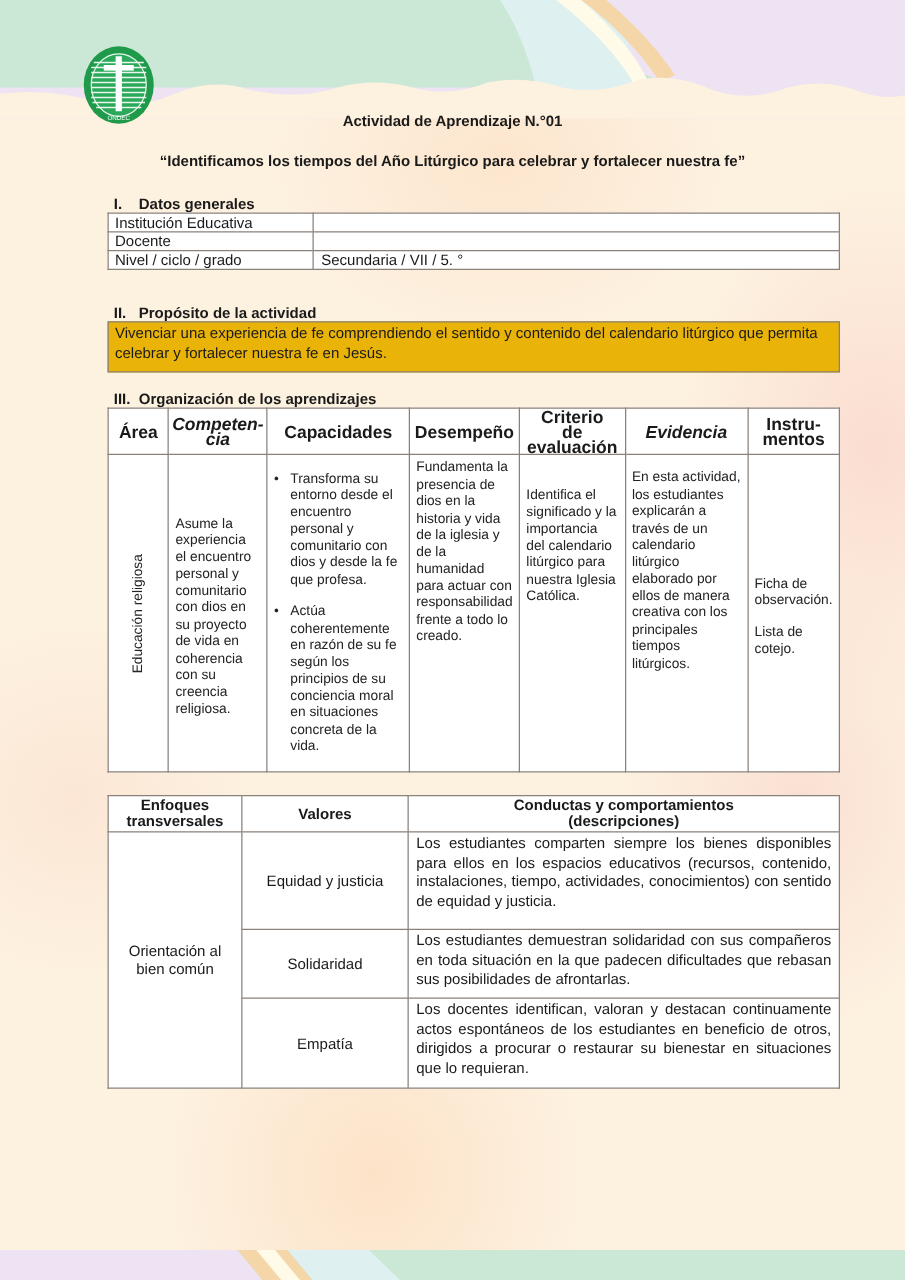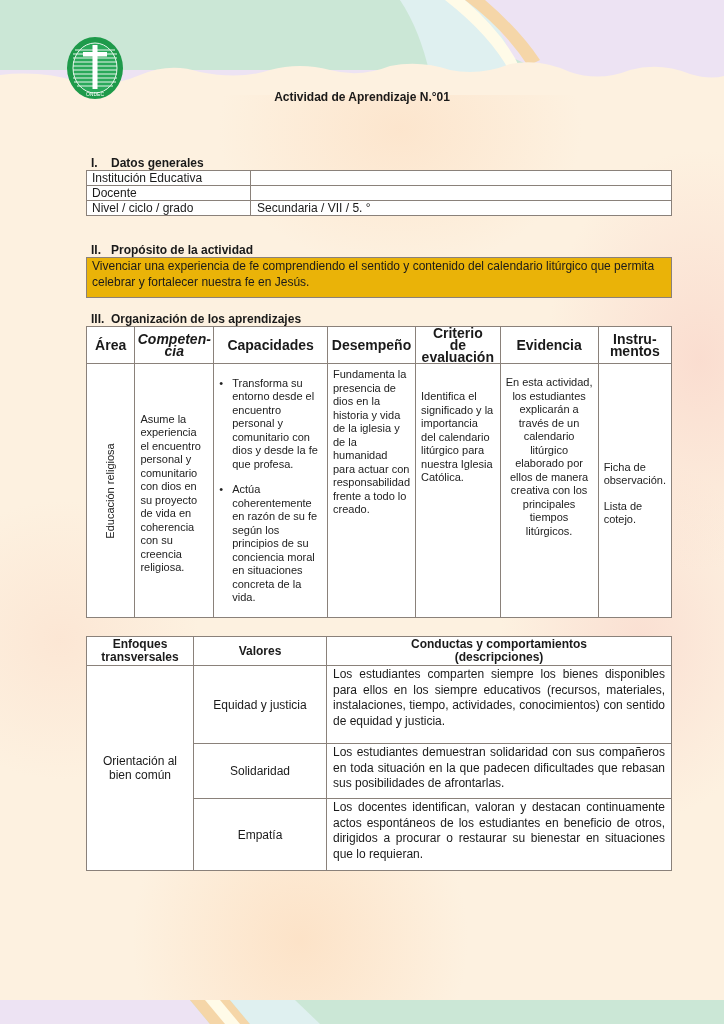--- a/index.html
+++ b/index.html
@@ -140,20 +140,21 @@
       <line x1="7" y1="42" x2="51" y2="42"></line>
       <line x1="8" y1="46" x2="50" y2="46"></line>
       <line x1="11" y1="50" x2="47" y2="50"></line>
     </g>
     <rect x="26.5" y="9" width="5" height="44" fill="#ffffff"></rect>
     <rect x="17" y="16" width="24" height="4.5" fill="#ffffff"></rect>
     <text x="29" y="60" font-size="5" text-anchor="middle" fill="#ffffff" font-family="Liberation Sans, sans-serif">ONDEC</text>
   </svg>
 
   <div class="title">Actividad de Aprendizaje N.°01</div>
+  <div class="subtitle">“Identificamos los tiempos del Año Litúrgico para celebrar y fortalecer nuestra fe”</div>
 
   <div class="section-heading" style="top:156px;">
     <span class="num">I.</span><span>Datos generales</span>
   </div>
   <table class="datos-table">
     <tbody>
         <tr>
       <td class="lbl">Institución Educativa</td>
       <td></td>
     </tr>
@@ -177,58 +178,58 @@
     <span class="num">III.</span><span>Organización de los aprendizajes</span>
   </div>
   <table class="org-table">
     <tbody>
         <tr>
       <th style="width:51px;">Área</th>
       <th style="width:79px;font-style:italic;">Competen-<br>cia</th>
       <th style="width:116px;">Capacidades</th>
       <th style="width:84px;">Desempeño</th>
       <th style="width:86px;">Criterio<br>de evaluación</th>
-      <th style="width:104px;">Evidencia</th>
+      <th style="width:104px;font-style:italic;">Evidencia</th>
       <th>Instru-<br>mentos</th>
     </tr>
     <tr>
       <td class="area-cell">
         <span class="area-text">Educación religiosa</span>
       </td>
       <td style="padding-top:10px;">Asume la experiencia el encuentro personal y comunitario con dios en su proyecto de vida en coherencia con su creencia religiosa.</td>
       <td>
         <ul>
           <li>Transforma su entorno desde el encuentro personal y comunitario con dios y desde la fe que profesa.</li>
           <li>Actúa coherentemente en razón de su fe según los principios de su conciencia moral en situaciones concreta de la vida.</li>
         </ul>
       </td>
       <td style="vertical-align:top; ">Fundamenta la presencia de dios en la historia y vida de la iglesia y de la humanidad para actuar con responsabilidad frente a todo lo creado.</td>
       <td style="vertical-align:top; padding-top:26px;">Identifica el significado y la importancia del calendario litúrgico para nuestra Iglesia Católica.</td>
-      <td style="vertical-align:top; padding-top:12px;text-align:center;">En esta actividad, los estudiantes explicarán a través de un calendario litúrgico elaborado por ellos de manera creativa con los principales tiempos litúrgicos.</td>
+      <td style="vertical-align:top; padding-top:12px;">En esta actividad, los estudiantes explicarán a través de un calendario litúrgico elaborado por ellos de manera creativa con los principales tiempos litúrgicos.</td>
       <td class="instr" style="padding-top:10px;">
         <p>Ficha de observación.</p>
         <p>Lista de cotejo.</p>
       </td>
     </tr>
   </tbody>
     </table>
 
   <table class="enfoques-table">
     <tbody>
         <tr>
       <th style="width:107px;">Enfoques<br>transversales</th>
       <th style="width:133px;">Valores</th>
       <th>Conductas y comportamientos<br>(descripciones)</th>
     </tr>
     <tr style="height:78px;">
       <td class="center" rowspan="3">
         <span style="display:inline-block; width:86px;">Orientación al bien común</span>
       </td>
       <td class="center">Equidad y justicia</td>
-      <td class="desc">Los estudiantes comparten siempre los bienes disponibles para ellos en los siempre educativos (recursos, materiales, instalaciones, tiempo, actividades, conocimientos) con sentido de equidad y justicia.</td>
+      <td class="desc">Los estudiantes comparten siempre los bienes disponibles para ellos en los espacios educativos (recursos, contenido, instalaciones, tiempo, actividades, conocimientos) con sentido de equidad y justicia.</td>
     </tr>
     <tr style="height:55px;">
       <td class="center">Solidaridad</td>
       <td class="desc">Los estudiantes demuestran solidaridad con sus compañeros en toda situación en la que padecen dificultades que rebasan sus posibilidades de afrontarlas.</td>
     </tr>
     <tr style="height:72px;">
       <td class="center">Empatía</td>
       <td class="desc">Los docentes identifican, valoran y destacan continuamente actos espontáneos de los estudiantes en beneficio de otros, dirigidos a procurar o restaurar su bienestar en situaciones que lo requieran.</td>
     </tr>
   </tbody>

